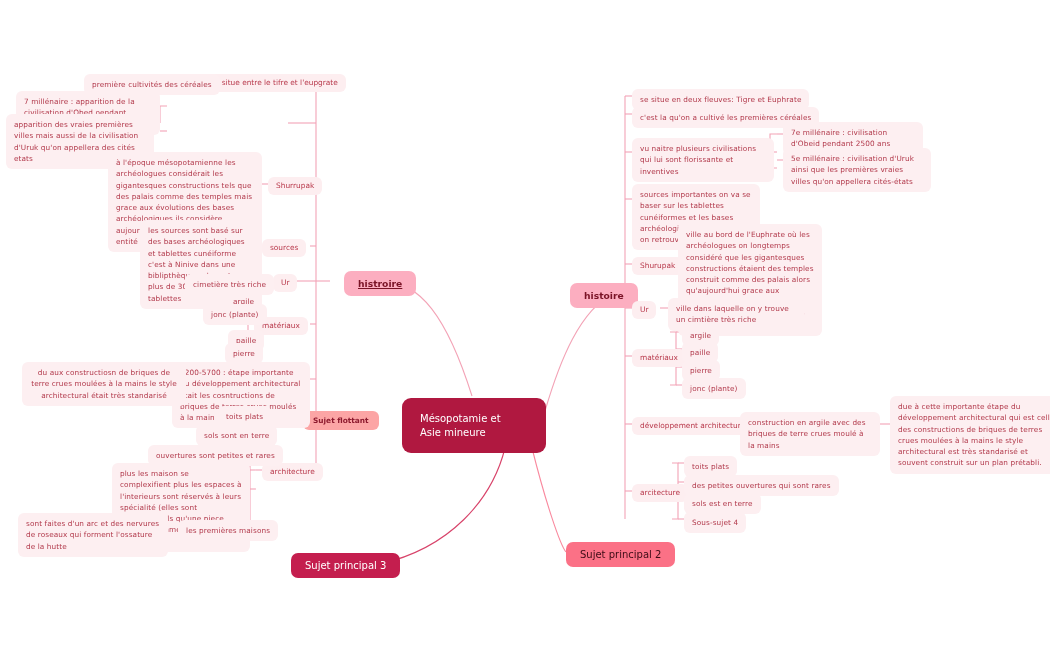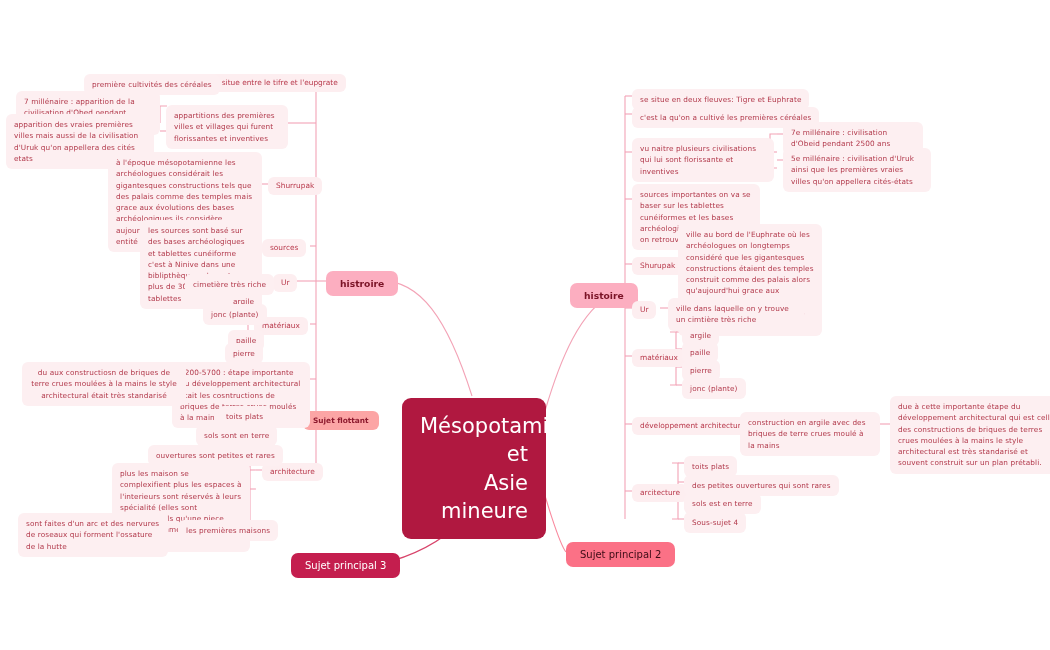--- a/index.html
+++ b/index.html
@@ -66,23 +66,23 @@
     white-space:nowrap;
   }
   .mainpill.light{background:#fb7186;color:#3d0c16;}
 
   
   .central{
     background:#b01840;
     color:#ffffff;
     border-radius:9px;
     padding:14px 18px;
-    font-size:21px;
+    font-size:10px;
     line-height:1.35;
-    text-align:right;
+    text-align:left;
     white-space:pre-line;
   }
 </style>
 </head>
 <body>
 
 <div id="canvas">
 
   <svg id="links" viewBox="0 0 1050 650" xmlns="http://www.w3.org/2000/svg">
     <g fill="none" stroke="#f3a3b6" stroke-width="1.1">
@@ -180,25 +180,24 @@
   </svg>
 
   <div class="node central" style="left:402px;top:398px;width:144px;">Mésopotamie et
 Asie mineure</div>
 
   <div class="node mainpill" style="left:291px;top:553px;">Sujet principal 3</div>
   <div class="node mainpill light" style="left:566px;top:542px;">Sujet principal 2</div>
 
   <div class="node floating" style="left:303px;top:411px;">Sujet flottant</div>
 
-  <div class="node branch" style="left:326px;top:271px;">histroire</div>
+  <div class="node branch" style="left:344px;top:271px;text-decoration:underline;">histroire</div>
 
   <div class="node mid" style="left:203px;top:74px;">se situe entre le tifre et l'eupgrate</div>
   <div class="node leaf" style="left:84px;top:74px;white-space:nowrap;">première cultivités des céréales</div>
-  <div class="node leaf" style="left:166px;top:105px;width:122px;">appartitions des premières villes et villages qui furent florissantes et inventives</div>
   <div class="node leaf" style="left:16px;top:91px;width:144px;">7 millénaire : apparition de la civilisation d'Obed oendant 2500ans</div>
   <div class="node leaf" style="left:6px;top:114px;width:148px;">apparition des vraies premières villes mais aussi de la civilisation d'Uruk qu'on appellera des cités etats</div>
   <div class="node mid" style="left:268px;top:177px;">Shurrupak</div>
   <div class="node leaf" style="left:108px;top:152px;width:154px;">à l'époque mésopotamienne les archéologues considérait les gigantesques constructions tels que des palais comme des temples mais grace aux évolutions des bases archéologiques ils considère aujourd'hui les temples comme entité totalement séparé des palais</div>
   <div class="node mid" style="left:262px;top:239px;">sources</div>
   <div class="node leaf" style="left:140px;top:220px;width:122px;">les sources sont basé sur des bases archéologiques et tablettes cunéiforme c'est à Ninive dans une biblipthèque qu'on retrouve plus de 30000 exeplaires de tablettes</div>
   <div class="node mid" style="left:273px;top:274px;">Ur</div>
   <div class="node leaf" style="left:185px;top:274px;white-space:nowrap;">cimetière très riche</div>
   <div class="node mid" style="left:254px;top:317px;">matériaux</div>
   <div class="node leaf" style="left:225px;top:291px;white-space:nowrap;">argile</div>

